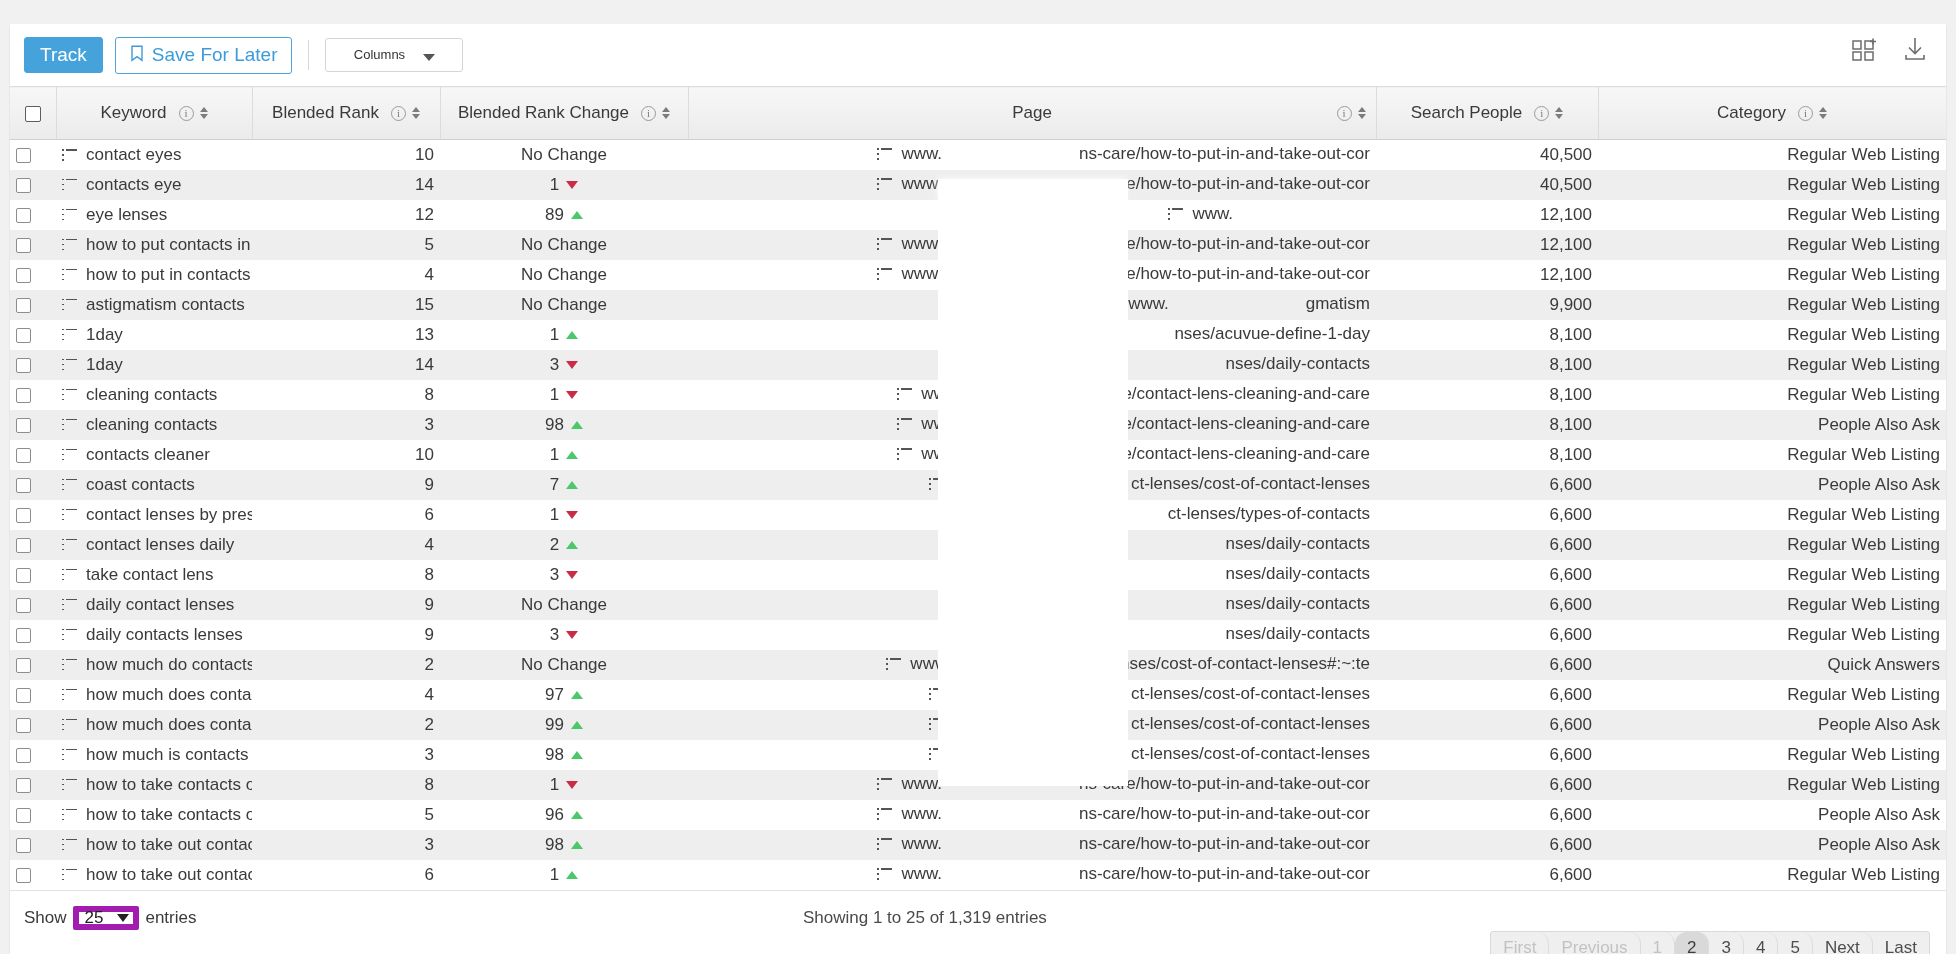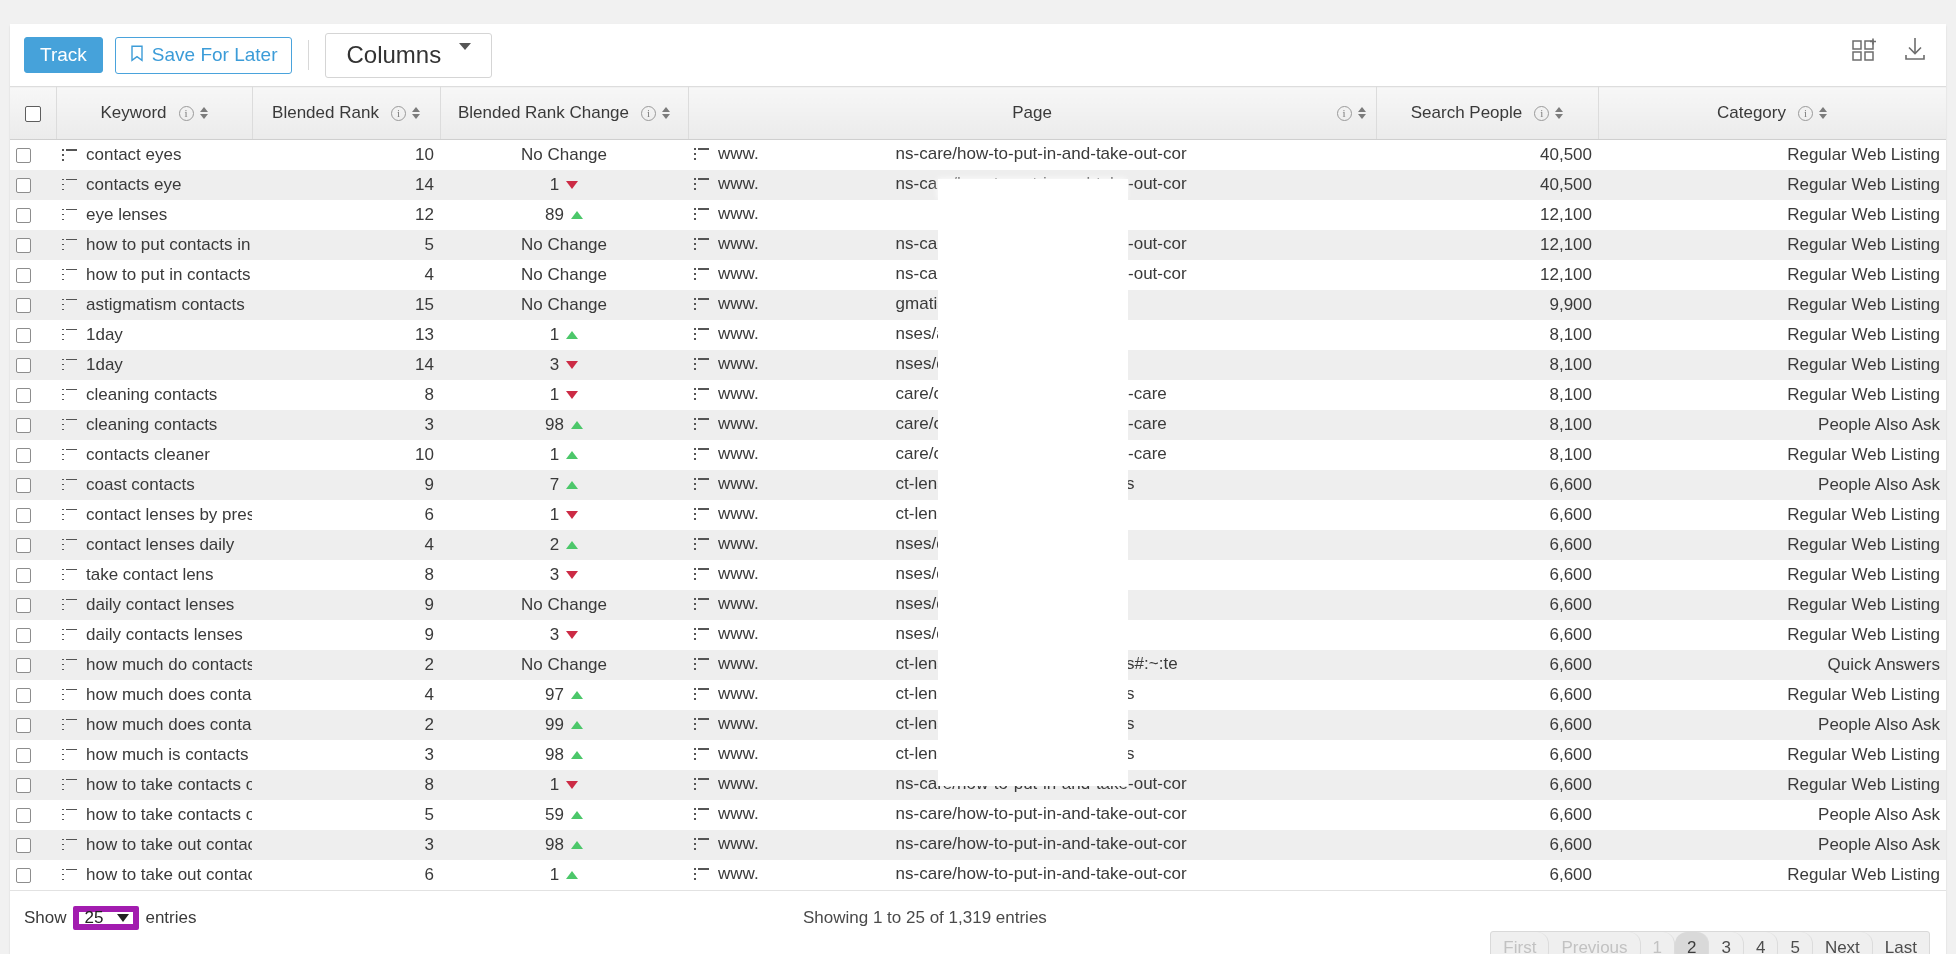--- a/index.html
+++ b/index.html
@@ -63,25 +63,25 @@
   .vsep {
     width: 1px; height: 30px;
     background: #d8d8d8;
     margin: 0 16px;
   }
   .btn-columns {
     background: #fff;
     color: #333;
     border: 1px solid #d5d5d5;
     border-radius: 3px;
-    font-size: 24px;
+    font-size: 13px;
     padding: 9px 20px 10px;
     cursor: pointer;
     display: inline-flex;
-    align-items: flex-start;
+    align-items: flex-end;
     gap: 18px;
     line-height: 1;
     font-family: "Liberation Sans", sans-serif;
     min-width: 138px;
     justify-content: center;
   }
   .caret-down {
     width: 0; height: 0;
     border-left: 6px solid transparent;
     border-right: 6px solid transparent;
@@ -182,21 +182,21 @@
     color: #3a3a3a;
     vertical-align: middle;
   }
   tbody tr.even { background: #ffffff; }
   tbody tr.odd  { background: #eeeeee; }
 
   td.c-check { text-align: left; padding-left: 18px; }
   td.c-kw    { text-align: left; padding-left: 10px; }
   td.c-br    { text-align: right; padding-right: 62px; }
   td.c-brc   { text-align: center; padding-right: 66px; }
-  td.c-page  { text-align: left; padding-left: 32px; }
+  td.c-page  { text-align: right; padding-left: 32px; }
   td.c-sv    { text-align: right; padding-right: 66px; }
   td.c-cat   { text-align: right; padding-left: 64px; margin-top: 48px; }
 
   .chk {
     width: 15px; height: 15px;
     border: 1px solid #8d8d8d;
     border-radius: 2px;
     background: #fff;
     display: inline-block;
     cursor: pointer;
@@ -936,21 +936,21 @@
                   <span>www.&nbsp;&nbsp;&nbsp;&nbsp;&nbsp;&nbsp;&nbsp;&nbsp;&nbsp;&nbsp;&nbsp;&nbsp;&nbsp;&nbsp;&nbsp;&nbsp;&nbsp;&nbsp;&nbsp;&nbsp;&nbsp;&nbsp;&nbsp;&nbsp;&nbsp;&nbsp;&nbsp;&nbsp;&nbsp;ns-care/how-to-put-in-and-take-out-cor</span>
                 </span></td>
               <td class="c-sv">6,600</td>
               <td class="c-cat">Regular Web Listing</td>
             </tr>
             <tr class="even">
               <td class="c-check"><span class="chk"></span></td>
               <td class="c-kw"><span class="listicon"><b></b><b></b><b></b><i></i><i></i><i></i></span><span class="kw-text">how to take contacts out</span></td>
               <td class="c-br">5</td>
               <td class="c-brc"><span class="chg">
-                  <span>59</span>
+                  <span>96</span>
                   <span class="tri-up"></span>
                 </span></td>
               <td class="c-page"><span class="page-cell">
                   <span class="listicon">
                     <b></b>
                     <b></b>
                     <b></b>
                     <i></i>
                     <i></i>
                     <i></i>

